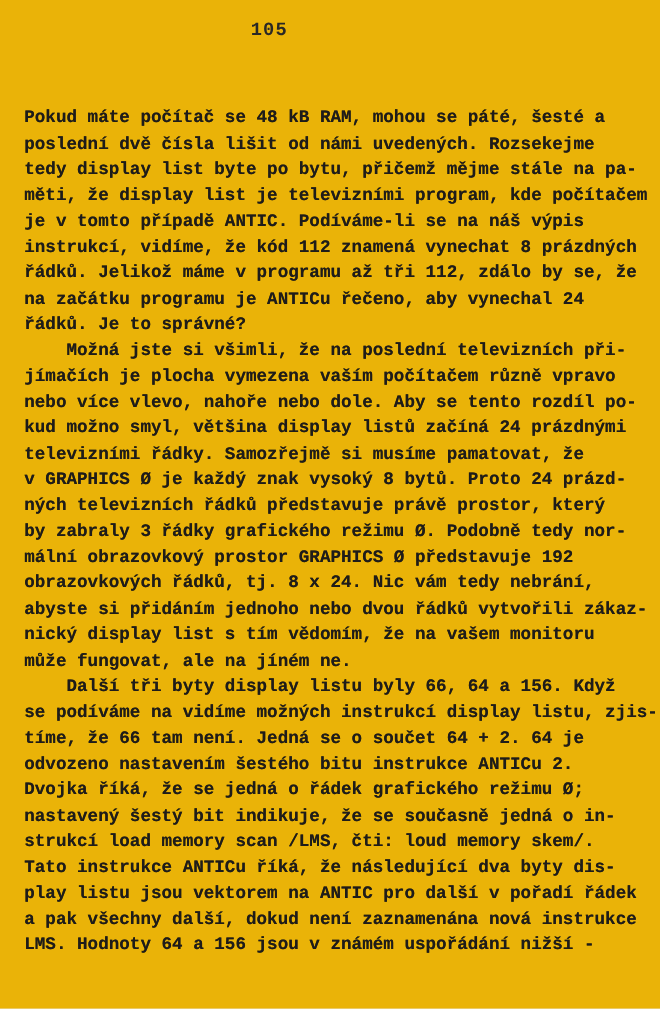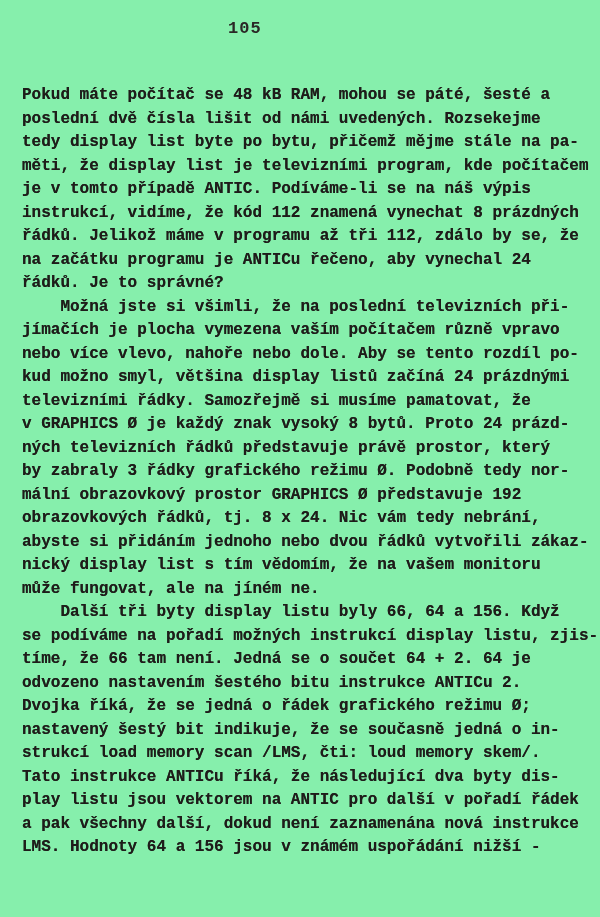--- a/index.html
+++ b/index.html
@@ -4,39 +4,39 @@
 <style>
   html, body {
     margin: 0;
     padding: 0;
     background: #e8e8e8;
   }
   .sheet {
     position: relative;
     width: 600px;
     height: 917px;
-    background: #86efac;
+    background: #eab308;
     overflow: hidden;
     font-family: "Liberation Mono", "DejaVu Sans Mono", monospace;
     font-weight: 700;
     color: #1e1c1a;
   }
   .page-number {
     position: absolute;
     left: 228px;
     top: 19px;
     font-size: 17px;
     font-weight: 600;
     letter-spacing: 1px;
     color: #2a2826;
   }
   .body-text {
     position: absolute;
     left: 22px;
-    top: 84px;
+    top: 96px;
     width: 560px;
   }
   .paragraph {
     margin: 0;
   }
   .paragraph.gap-before {
   }
   .line {
     white-space: pre;
     font-size: 16px;
@@ -73,21 +73,21 @@
         <div class="line">ných televizních řádků představuje právě prostor, který</div>
         <div class="line">by zabraly 3 řádky grafického režimu Ø. Podobně tedy nor-</div>
         <div class="line">mální obrazovkový prostor GRAPHICS Ø představuje 192</div>
         <div class="line">obrazovkových řádků, tj. 8 x 24. Nic vám tedy nebrání,</div>
         <div class="line">abyste si přidáním jednoho nebo dvou řádků vytvořili zákaz-</div>
         <div class="line">nický display list s tím vědomím, že na vašem monitoru</div>
         <div class="line">může fungovat, ale na jíném ne.</div>
       </div>
     <div class="paragraph gap-before">
         <div class="line">    Další tři byty display listu byly 66, 64 a 156. Když</div>
-        <div class="line">se podíváme na pořadí možných instrukcí display listu, zjis-</div>
+        <div class="line">se podíváme na vidíme možných instrukcí display listu, zjis-</div>
         <div class="line">tíme, že 66 tam není. Jedná se o součet 64 + 2. 64 je</div>
         <div class="line">odvozeno nastavením šestého bitu instrukce ANTICu 2.</div>
         <div class="line">Dvojka říká, že se jedná o řádek grafického režimu Ø;</div>
         <div class="line">nastavený šestý bit indikuje, že se současně jedná o in-</div>
         <div class="line">strukcí load memory scan /LMS, čti: loud memory skem/.</div>
         <div class="line">Tato instrukce ANTICu říká, že následující dva byty dis-</div>
         <div class="line">play listu jsou vektorem na ANTIC pro další v pořadí řádek</div>
         <div class="line">a pak všechny další, dokud není zaznamenána nová instrukce</div>
         <div class="line">LMS. Hodnoty 64 a 156 jsou v známém uspořádání nižší -</div>
       </div>

